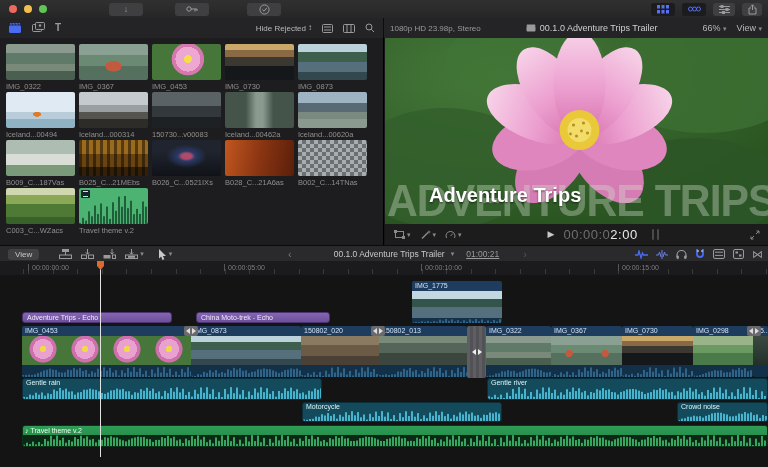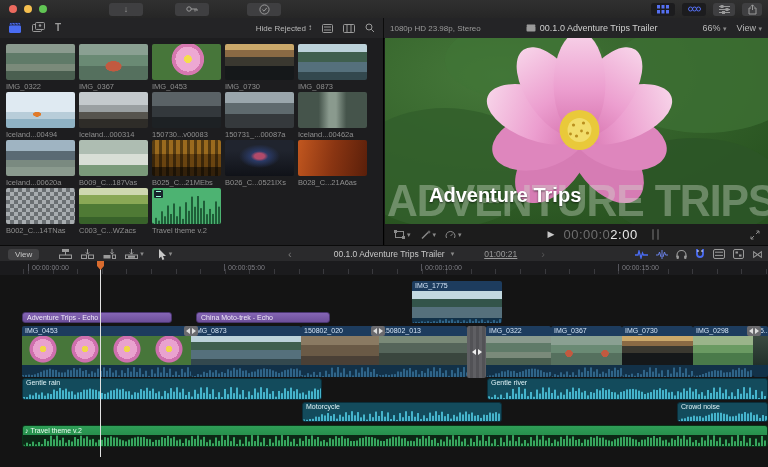--- a/index.html
+++ b/index.html
@@ -318,24 +318,20 @@
           <div class="bthumb t6"></div>
           <div class="blabel">Iceland...00494</div>
         </div>
       <div class="bcell">
           <div class="bthumb t7"></div>
           <div class="blabel">Iceland...000314</div>
         </div>
       <div class="bcell">
           <div class="bthumb t8"></div>
           <div class="blabel">150730...v00083</div>
-        </div>
-      <div class="bcell">
-          <div class="bthumb t9"></div>
-          <div class="blabel">150731_...00087a</div>
         </div>
       <div class="bcell">
           <div class="bthumb t10"></div>
           <div class="blabel">Iceland...00462a</div>
         </div>
       <div class="bcell">
           <div class="bthumb t11"></div>
           <div class="blabel">Iceland...00620a</div>
         </div>
       <div class="bcell">
@@ -526,21 +522,21 @@
       <svg width="9" height="11" viewBox="0 0 9 11">
           <path d="M1 0 L8 7 L5 7 L6.3 10.3 L4.4 11 L3.2 7.6 L1 9.4 Z" fill="#c8c8c8"></path>
         </svg>
     </span>
     <span class="chev" style="margin-left:2px;">▾</span>
 
     <div class="tl-center">
       <span style="font-size:11px;color:#777;">‹</span>
       <span style="margin-left:36px;color:#c8c8c8;">00.1.0 Adventure Trips Trailer</span>
       <span class="chev">▾</span>
-      <span style="margin-left:24px;text-decoration:underline;">01:00:21</span>
+      <span style="margin-left:6px;text-decoration:underline;">01:00:21</span>
       <span style="margin-left:18px;font-size:11px;color:#555;">›</span>
     </div>
 
     <div class="tl-right">
       <span class="ic">
         <svg width="13" height="9" viewBox="0 0 13 9">
             <path d="M0 5 L3 5 L4 1 L6 8 L7.5 3 L8.5 5 L13 5" fill="none" stroke="#4a6cf2" stroke-width="1.3"></path>
           </svg>
       </span>
       <span class="ic">

